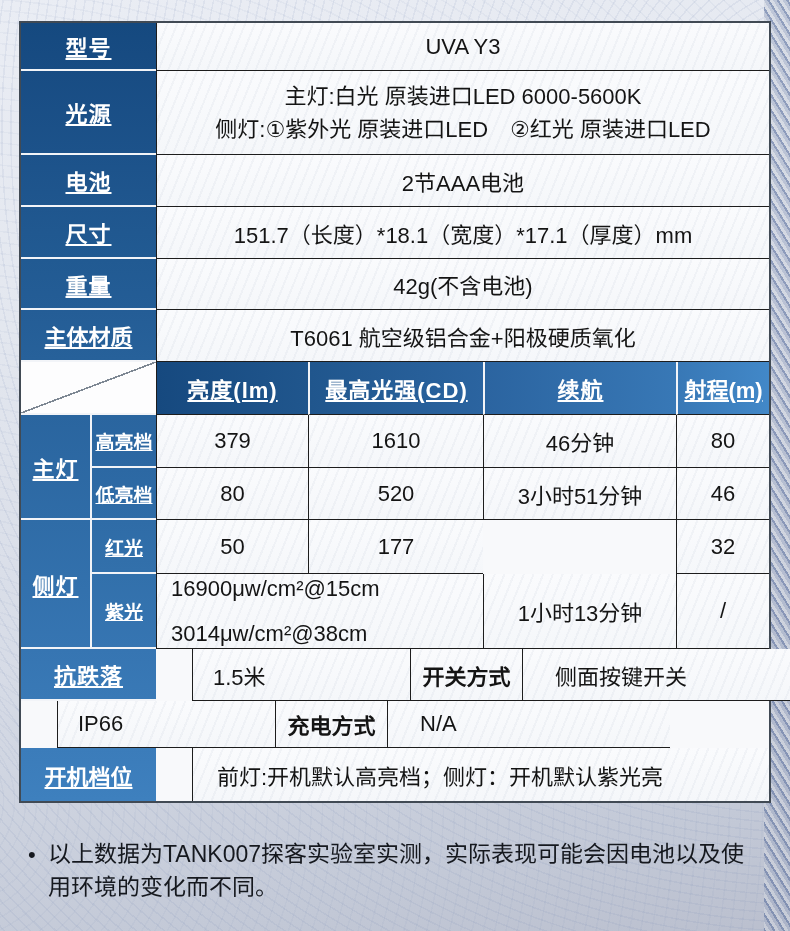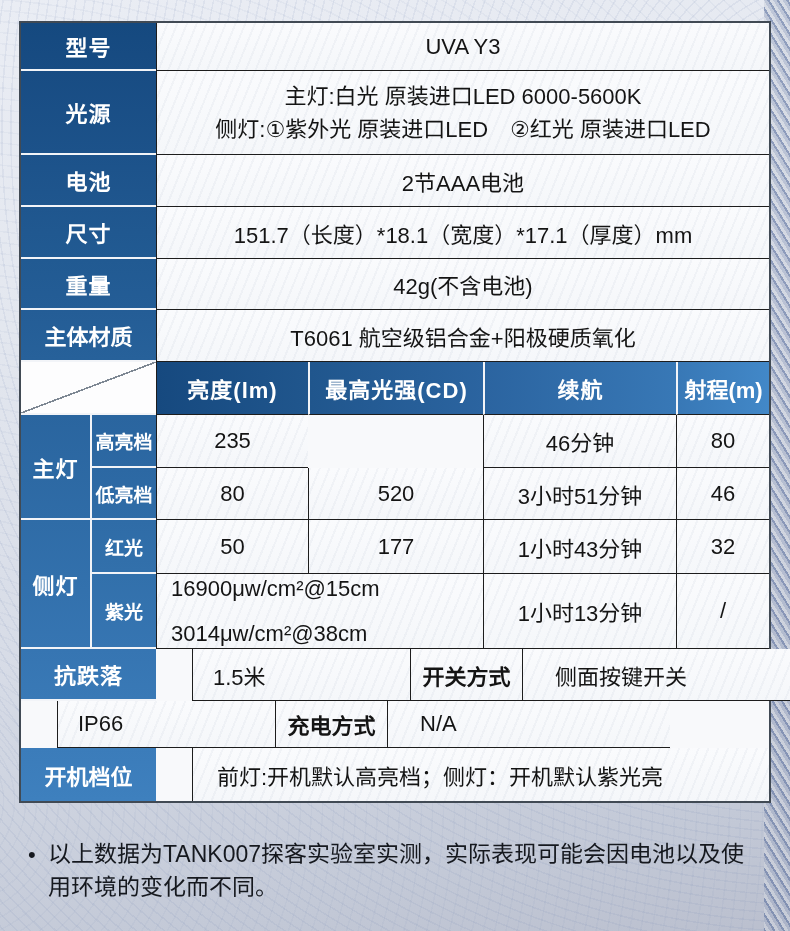--- a/index.html
+++ b/index.html
@@ -17,21 +17,21 @@
       linear-gradient(#c6ccd9,#b4bac9);}
 
   .spec-table{position:absolute;left:19px;top:21px;width:752px;height:782px;
     box-sizing:border-box;border:2px solid #414a54;background:#f8f9fb;}
   .sec{display:flex;flex-direction:column;}
   .row{display:flex;}
 
   
   .h{box-sizing:border-box;display:flex;align-items:center;justify-content:center;
      color:#fff;font-weight:bold;font-size:22px;letter-spacing:1px;
-     border-bottom:2px solid #f2f4f8;text-align:center;}
+     border-bottom:2px solid #f2f4f8;text-align:center;text-decoration:underline;}
   
   .c{box-sizing:border-box;display:flex;align-items:center;justify-content:center;
      font-size:22px;color:#141414;
      border-left:1px solid #1d1d1d;border-bottom:1px solid #1d1d1d;
      background:
        repeating-linear-gradient(112deg, rgba(140,155,180,0.08) 0 2px, rgba(255,255,255,0) 2px 9px),
        linear-gradient(#fafbfd,#f5f7fa);}
   .al{justify-content:flex-start;padding-left:20px;margin-left:36px;}
   .al2{justify-content:flex-start;padding-left:32px;}
   .bold{font-weight:bold;}
@@ -110,35 +110,35 @@
 
     <div class="grid">
       <div class="diag"></div>
       <div class="h sh" style="grid-area:1/4;background:linear-gradient(90deg,#20568D,#2B64A0)">最高光强(CD)</div>
       <div class="h sh first" style="grid-area:1/3;background:linear-gradient(90deg,#16497F,#20568D)">亮度(lm)</div>
       <div class="h sh" style="grid-area:1/5;background:linear-gradient(90deg,#2B64A0,#3878B6)">续航</div>
       <div class="h sh" style="grid-area:1/6;background:linear-gradient(90deg,#3878B6,#4288C8);letter-spacing:0">射程(m)</div>
 
       <div class="h" style="grid-area:2/1/4/2;background:linear-gradient(#2A659F,#2F6CA7)">主灯</div>
       <div class="h mode" style="grid-area:2/2;background:linear-gradient(#2A659F,#2C68A3)">高亮档</div>
-      <div class="c" style="grid-area:2/3">235</div>
+      <div class="c" style="grid-area:2/3">379</div>
+      <div class="c" style="grid-area:2/4">1610</div>
       <div class="c" style="grid-area:2/5">46分钟</div>
       <div class="c" style="grid-area:2/6">80</div>
 
       <div class="h mode" style="grid-area:3/2;background:linear-gradient(#2C68A3,#2F6CA7)">低亮档</div>
       <div class="c" style="grid-area:3/3">80</div>
       <div class="c" style="grid-area:3/4">520</div>
       <div class="c" style="grid-area:3/5">3小时51分钟</div>
       <div class="c" style="grid-area:3/6">46</div>
 
       <div class="h" style="grid-area:4/1/6/2;background:linear-gradient(#2F6CA7,#3675B2)">侧灯</div>
       <div class="h mode" style="grid-area:4/2;background:linear-gradient(#2F6CA7,#3270AB)">红光</div>
       <div class="c" style="grid-area:4/3">50</div>
       <div class="c" style="grid-area:4/4">177</div>
-      <div class="c" style="grid-area:4/5">1小时43分钟</div>
       <div class="c" style="grid-area:4/6">32</div>
 
       <div class="h mode" style="grid-area:5/2;background:linear-gradient(#3270AB,#3675B2)">紫光</div>
       <div class="c uv" style="grid-area:5/3/6/5">
         <span>16900μw/cm²@15cm</span>
         <span>3014μw/cm²@38cm</span>
       </div>
       <div class="c" style="grid-area:5/5">1小时13分钟</div>
       <div class="c" style="grid-area:5/6">/</div>
     </div>

